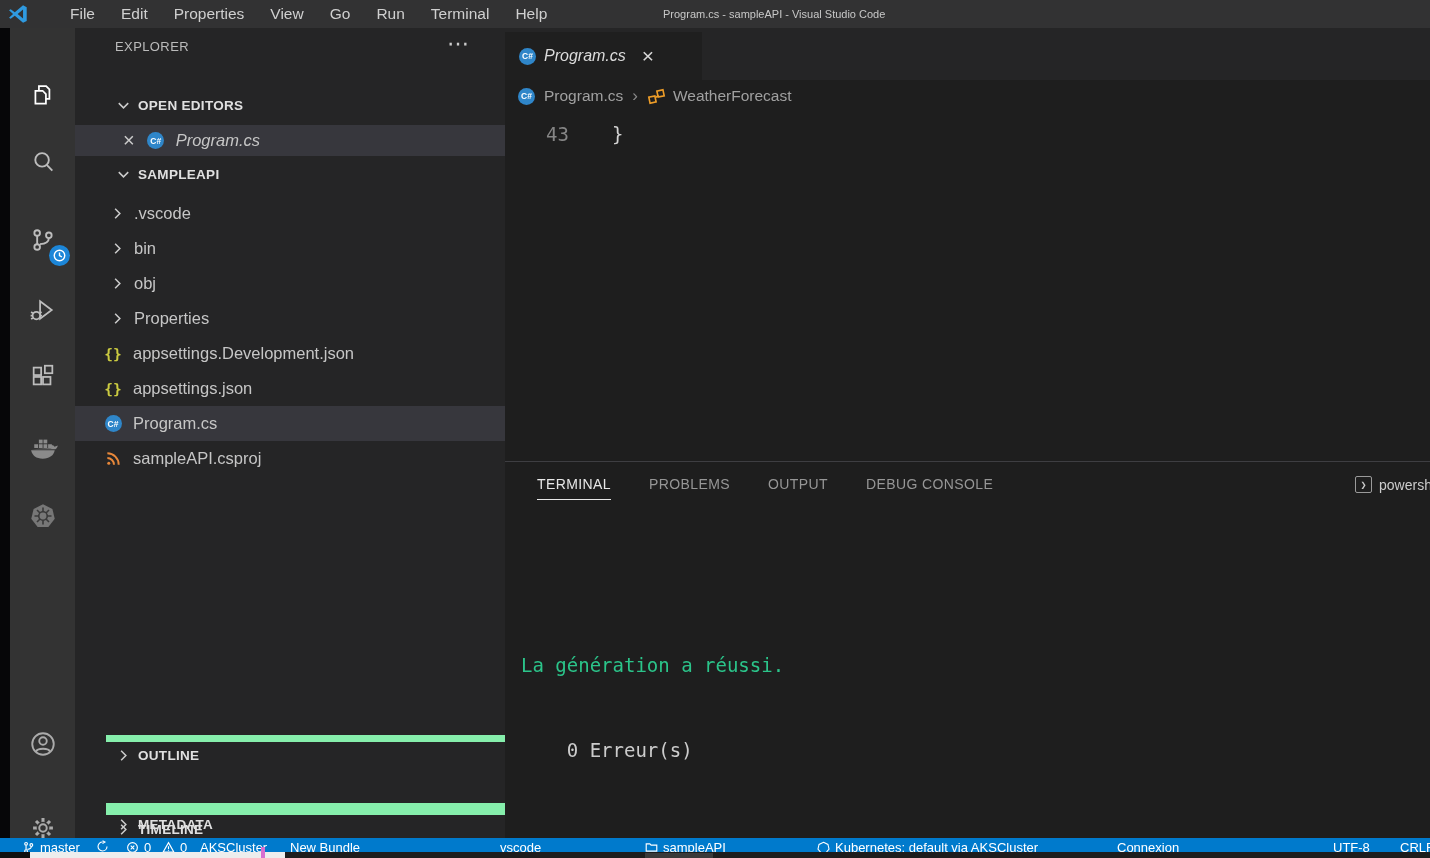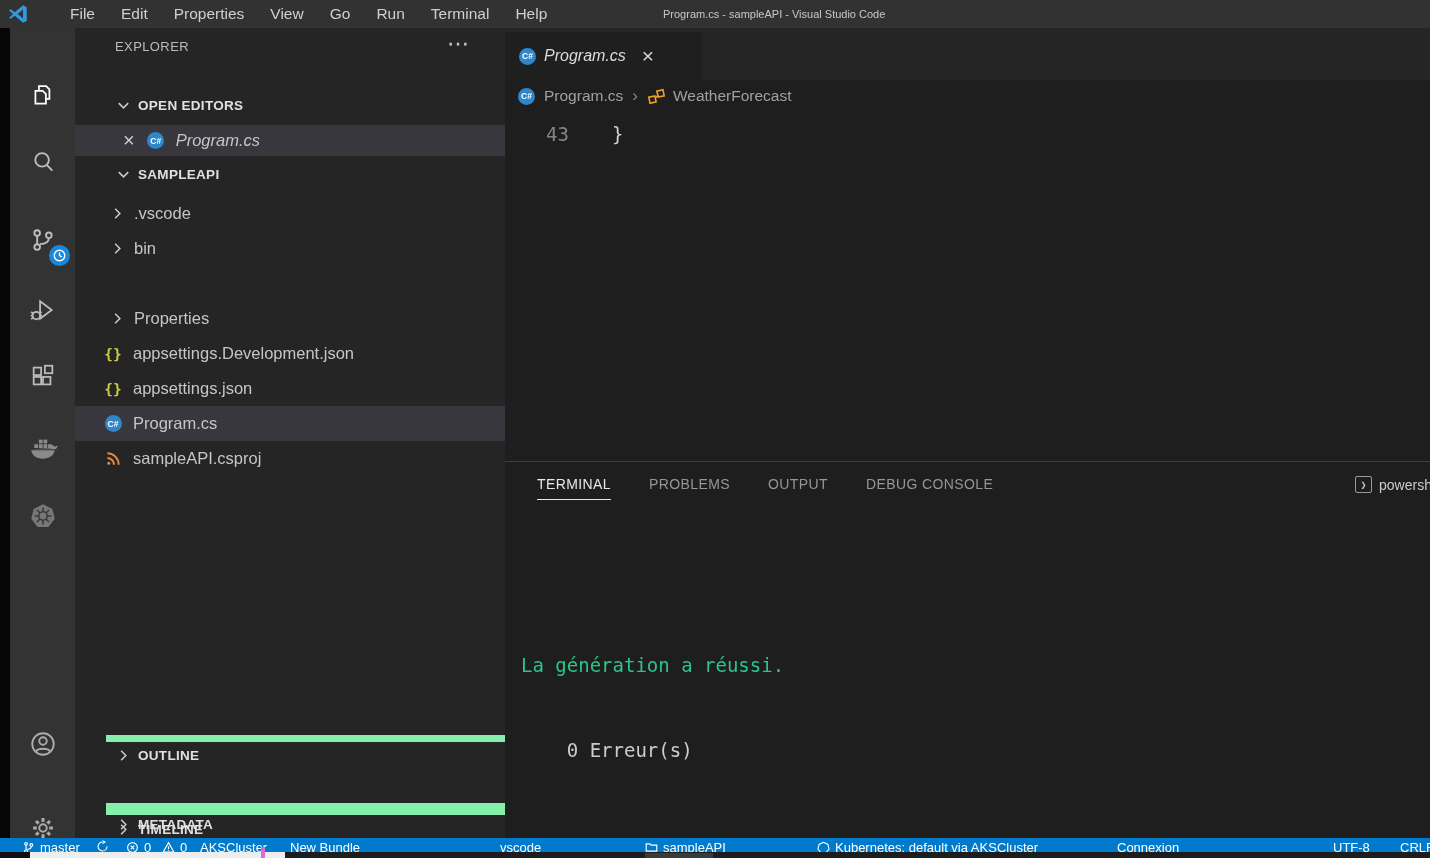--- a/index.html
+++ b/index.html
@@ -214,20 +214,26 @@
         <polyline points="6.5,4 11.5,9 6.5,14"></polyline>
       </svg>
     <span>.vscode</span>
   </div>
   <div class="row" style="top:203px">
     <svg class="chev" width="17" height="17" viewBox="0 0 18 18" fill="none" stroke="#cccccc" stroke-width="1.6">
         <polyline points="6.5,4 11.5,9 6.5,14"></polyline>
       </svg>
     <span>bin</span>
   </div>
+  <div class="row" style="top:238px">
+    <svg class="chev" width="17" height="17" viewBox="0 0 18 18" fill="none" stroke="#cccccc" stroke-width="1.6">
+        <polyline points="6.5,4 11.5,9 6.5,14"></polyline>
+      </svg>
+    <span>obj</span>
+  </div>
   <div class="row" style="top:273px">
     <svg class="chev" width="17" height="17" viewBox="0 0 18 18" fill="none" stroke="#cccccc" stroke-width="1.6">
         <polyline points="6.5,4 11.5,9 6.5,14"></polyline>
       </svg>
     <span>Properties</span>
   </div>
   <div class="row" style="top:308px">
     <span class="ficon">
         <span class="json-icon">{}</span>
       </span>

